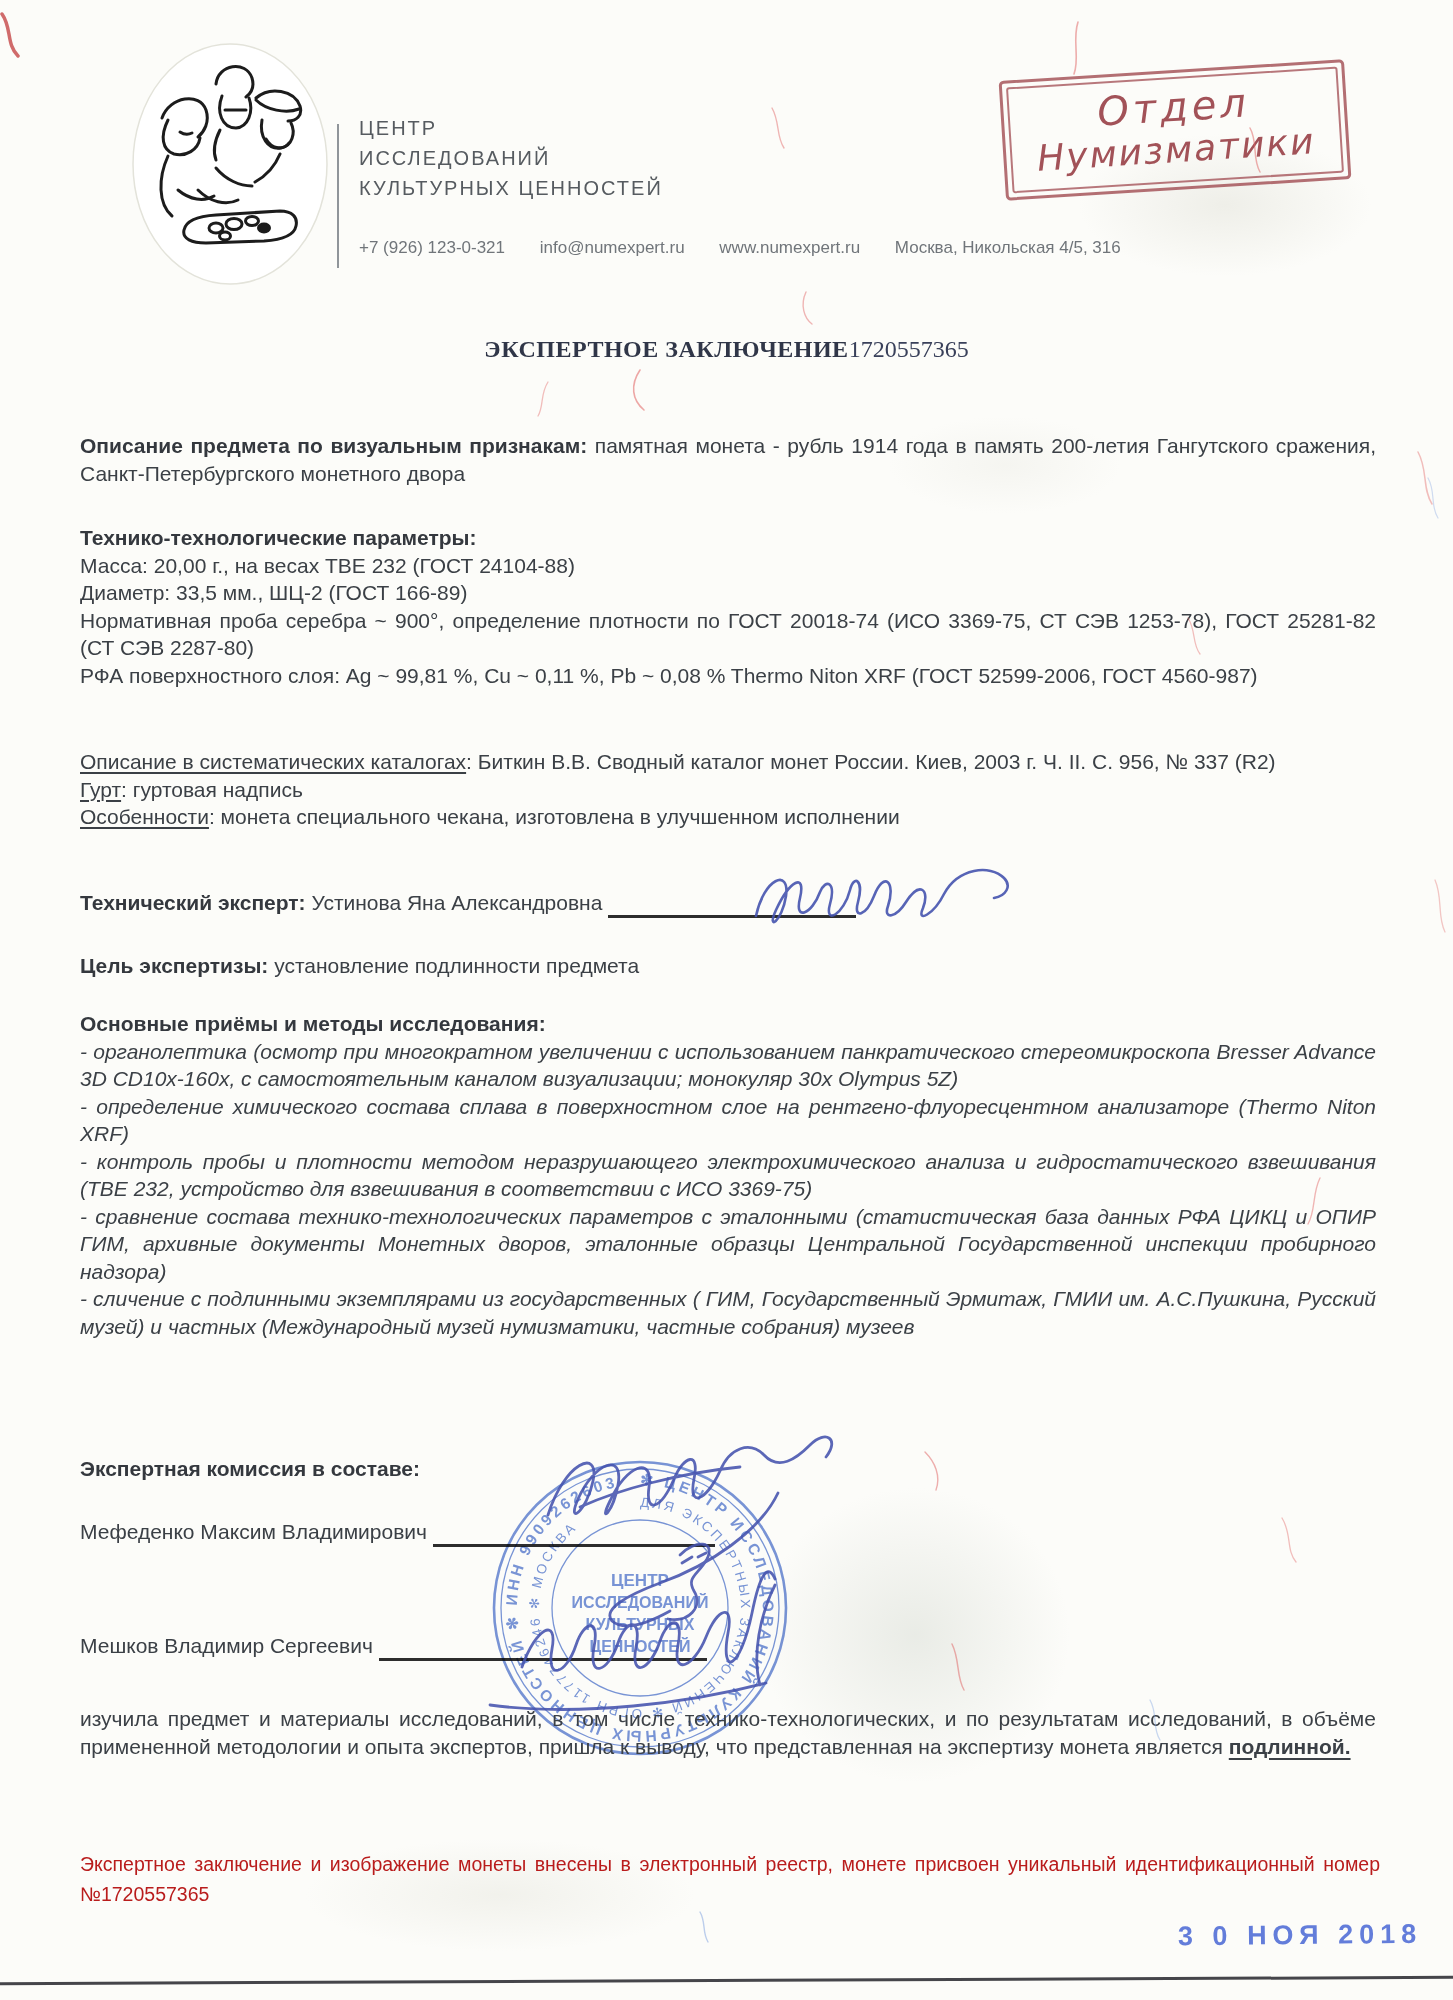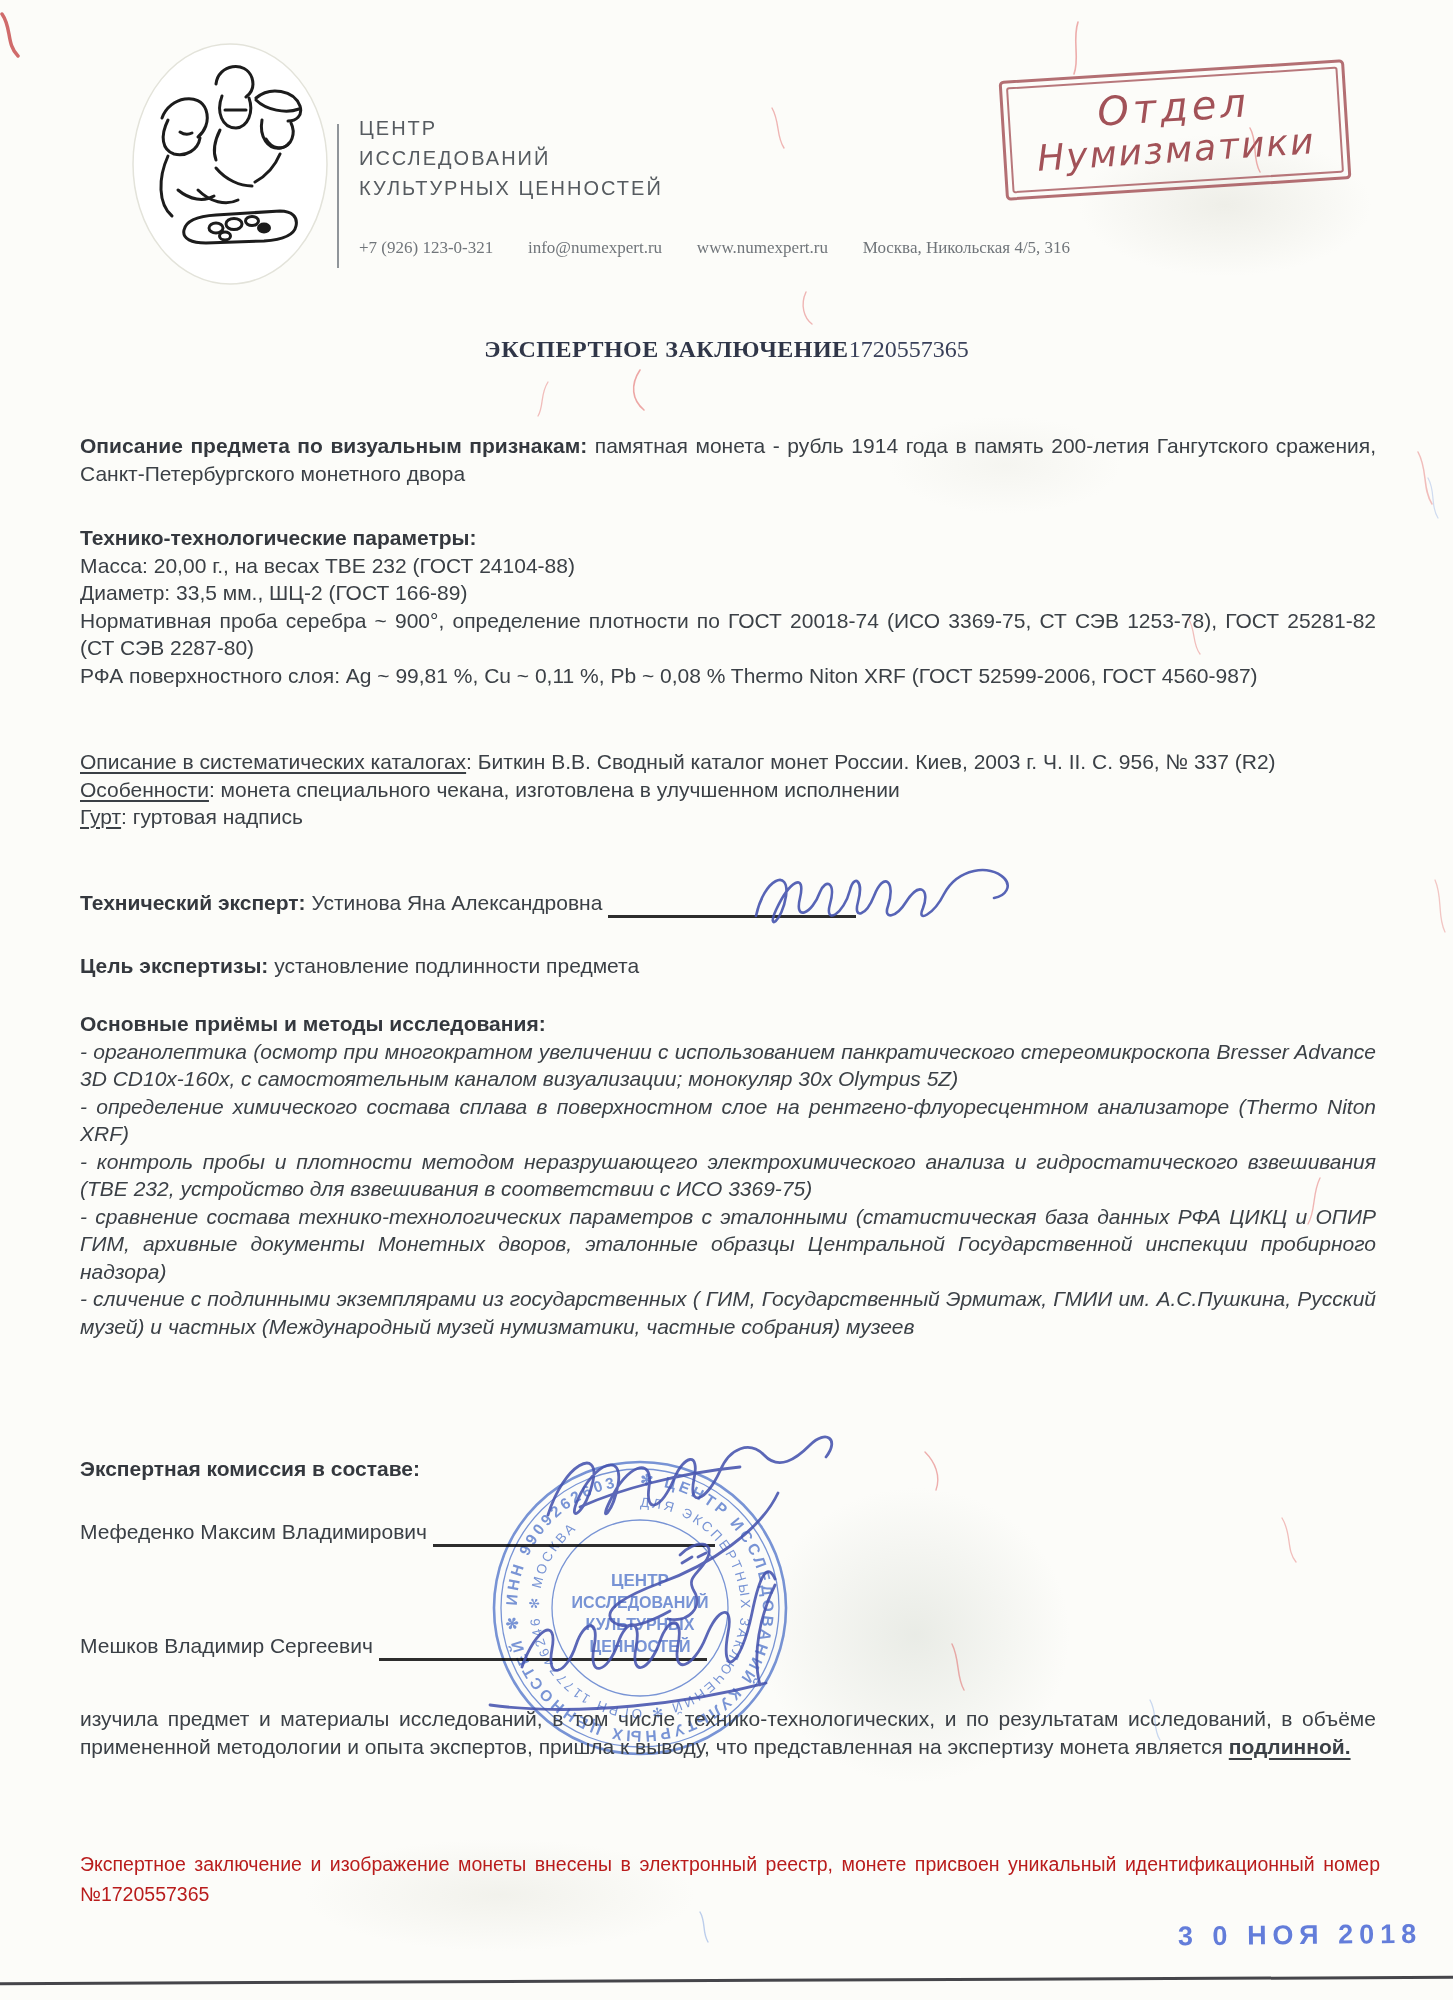--- a/index.html
+++ b/index.html
@@ -6,21 +6,21 @@
   .page{
     position:relative;width:1453px;height:2000px;margin:0 auto;
     background:#fcfcf9;overflow:hidden;
     font-family:"Liberation Sans",sans-serif;color:#3b4046;
   }
   .abs{position:absolute;}
   .blob{position:absolute;pointer-events:none;}
   
   .org-name{font-size:20px;line-height:30px;letter-spacing:2px;color:#565b60;font-weight:400;}
   .contact{font-size:17px;color:#70757a;white-space:nowrap;}
-  .contact span{margin-right:30px;font-family:Liberation Serif, serif;}
+  .contact span{margin-right:30px;}
   .divider{width:2px;background:#90959a;}
   .dept-stamp{
     transform:rotate(-3.6deg);border:3px solid rgba(160,74,80,.85);border-radius:5px;
     padding:4px;opacity:.93;
   }
   .dept-stamp .inner{
     border:2px solid rgba(160,74,80,.8);border-radius:3px;text-align:center;
     padding:6px 18px 10px 18px;color:#9c464c;
   }
   .ds1{font-size:40px;letter-spacing:4px;font-family:"DejaVu Sans",sans-serif;font-style:italic;line-height:44px;}
@@ -123,22 +123,22 @@
   <div class="abs body-block" style="top:524px;">
     <p><b>Технико-технологические параметры:</b></p>
     <p>Масса: 20,00 г., на весах ТВЕ 232 (ГОСТ 24104-88)</p>
     <p>Диаметр: 33,5 мм., ШЦ-2 (ГОСТ 166-89)</p>
     <p>Нормативная проба серебра ~ 900°, определение плотности по ГОСТ 20018-74 (ИСО 3369-75, СТ СЭВ 1253-78),  ГОСТ 25281-82 (СТ СЭВ 2287-80)</p>
     <p>РФА поверхностного слоя:  Ag ~ 99,81 %, Cu ~ 0,11 %, Pb ~ 0,08 % Thermo Niton XRF (ГОСТ  52599-2006, ГОСТ 4560-987)</p>
   </div>
 
   <div class="abs body-block" style="top:748px;">
     <p><span class="u">Описание в систематических каталогах</span><span>: Биткин В.В. Сводный каталог монет России. Киев, 2003 г. Ч. II. С. 956, № 337 (R2)</span></p>
+    <p><span class="u">Гурт</span><span>: гуртовая надпись</span></p>
     <p><span class="u">Особенности</span><span>: монета специального чекана, изготовлена в улучшенном исполнении</span></p>
-    <p><span class="u">Гурт</span><span>: гуртовая надпись</span></p>
   </div>
 
   <div class="abs body-block" style="top:889px;white-space:nowrap;">
     <p><b>Технический эксперт:</b><span> Устинова Яна Александровна</span>&nbsp;<span class="sig-underline" style="width:248px;"></span></p>
   </div>
 
   <div class="abs body-block" style="top:952px;">
     <p><b>Цель экспертизы:</b><span> установление подлинности предмета</span></p>
   </div>
 

